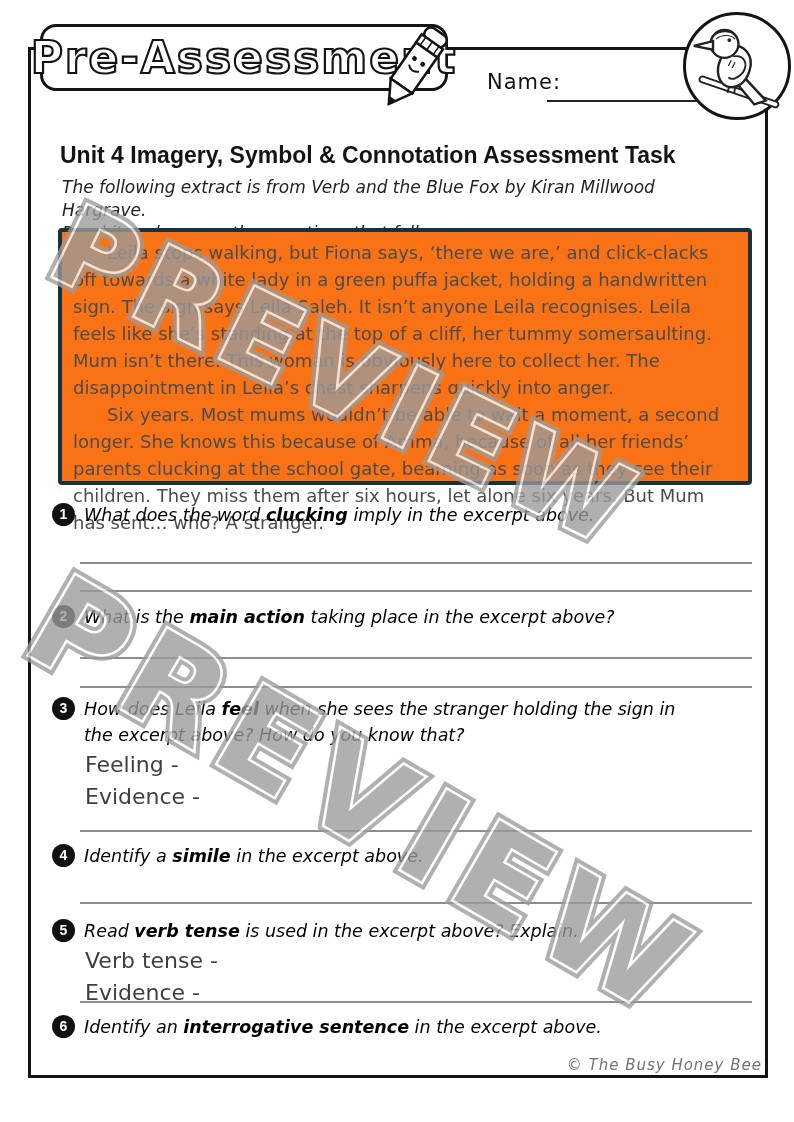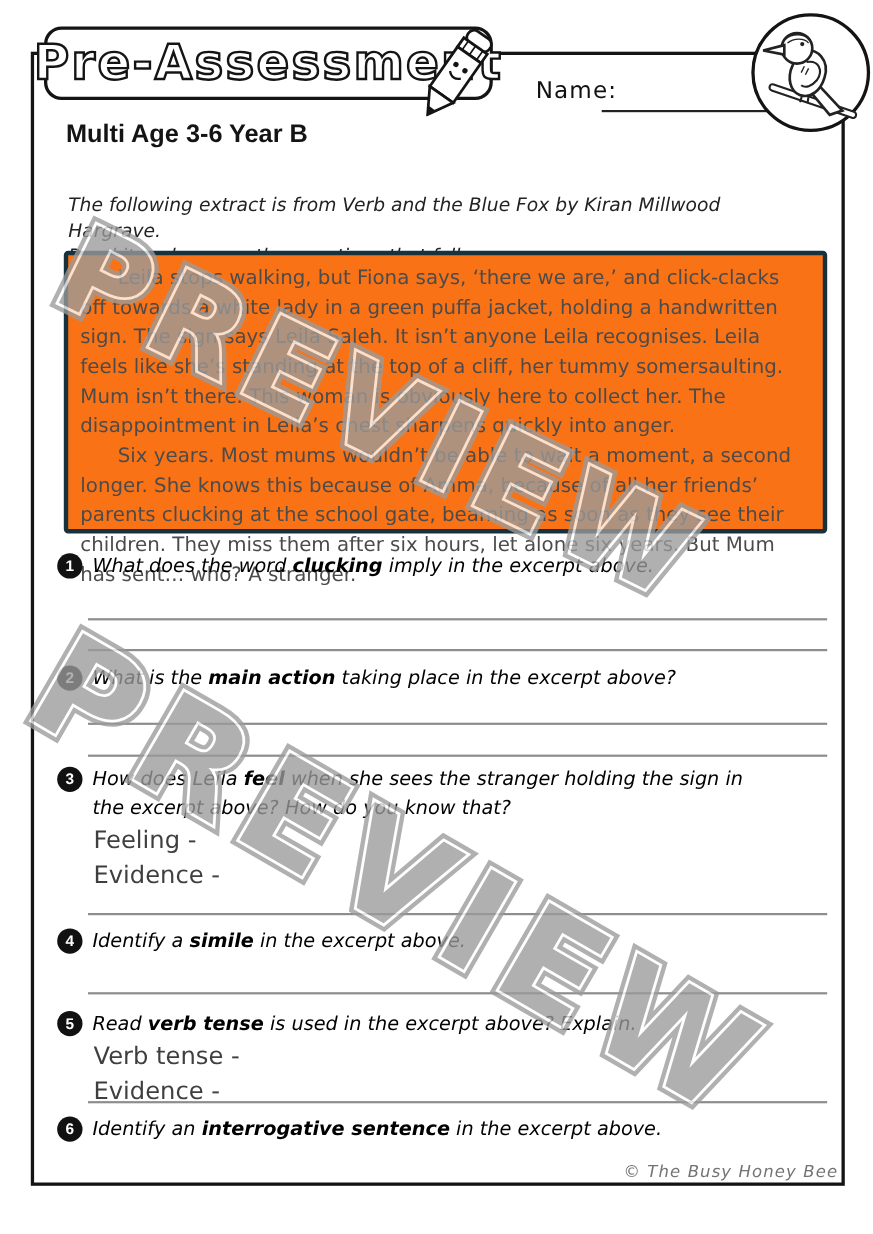--- a/index.html
+++ b/index.html
@@ -108,21 +108,21 @@
       <circle cx="42" cy="23" r="2" fill="#222"></circle>
       <path d="M46 40 C58 38 62 48 56 57 C51 63 45 65 41 62" fill="#fff" stroke="#222" stroke-width="2"></path>
       <path d="M44 44 l-3 6 M48 46 l-3 6" stroke="#222" stroke-width="1.3" fill="none"></path>
       <path d="M42 71 L40 78 M48 72 L47 79" stroke="#222" stroke-width="2" fill="none"></path>
     </svg>
   </div>
 
   <div class="name-row">Name:</div>
   <div class="name-line"></div>
 
-  <div class="h-course">Multi Age 3-6 Year B</div>
+  <div class="h-unit">Unit 4 Imagery, Symbol &amp; Connotation Assessment Task</div>
   <div class="intro">
     <div>The following extract is from Verb and the Blue Fox by Kiran Millwood Hargrave.</div>
     <div>Read it and answer the questions that follow.</div>
   </div>
 
   <div class="extract">
     <p>Leila stops walking, but Fiona says, ‘there we are,’ and click-clacks off towards a white lady in a green puffa jacket, holding a handwritten sign. The sign says Leila Saleh. It isn’t anyone Leila recognises. Leila feels like she’s standing at the top of a cliff, her tummy somersaulting. Mum isn’t there. This woman is obviously here to collect her. The disappointment in Leila’s chest sharpens quickly into anger.</p>
     <p>Six years. Most mums wouldn’t be able to wait a moment, a second longer. She knows this because of Amma, because of all her friends’ parents clucking at the school gate, beaming as soon as they see their children. They miss them after six hours, let alone six years. But Mum has sent… who? A stranger.</p>
   </div>
 

